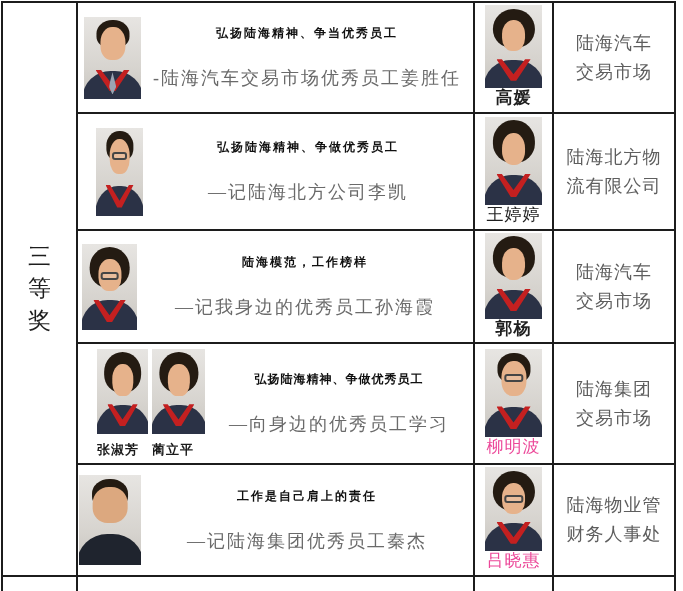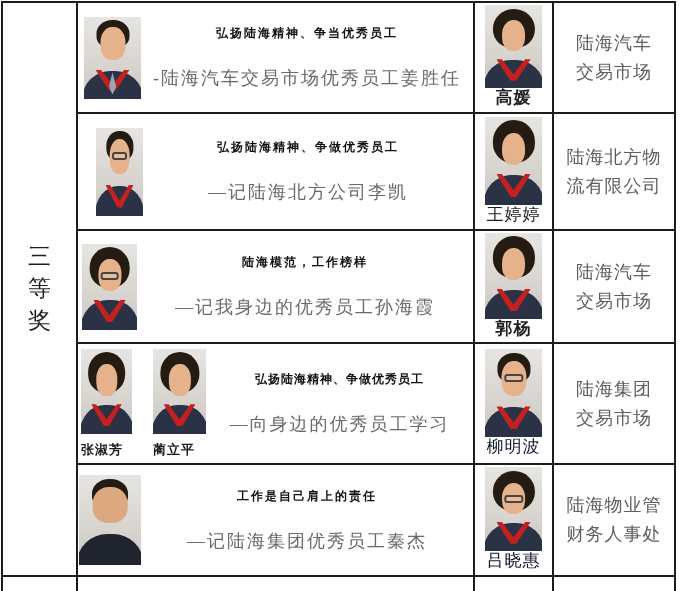--- a/index.html
+++ b/index.html
@@ -35,37 +35,37 @@
     font-weight:bold; font-size:12px; color:#101010; letter-spacing:2px;
     font-family:"Liberation Sans",sans-serif; white-space:nowrap;
   }
   .article-subtitle {
     font-size:18px; color:#6a6a6a; letter-spacing:2px; margin-top:24px;
     font-family:"Liberation Serif",serif; white-space:nowrap;
   }
   .r1 .photo-col { padding-left:6px; }
   .r2 .photo-col { padding-left:18px; }
   .r3 .photo-col { padding-left:4px; }
-  .r4 .photo-col { padding-left:3px; gap:21px; }
+  .r4 .photo-col { padding-left:19px; gap:4px; }
   .r4 .article-title { letter-spacing:1px; }
   .r5 .photo-col { padding-left:1px; }
   .photo-wrap { display:flex; flex-direction:column; }
   .photo-caption {
     font-weight:bold; font-size:13px; color:#1b1b1b; letter-spacing:1px;
     margin-top:7px; text-align:left; font-family:"Liberation Sans",sans-serif;
   }
 
   
   .cell-winner > .winner-stack {
     display:flex; flex-direction:column; align-items:center;
     justify-content:space-between; height:100%; padding:2px 0 3px; box-sizing:border-box;
   }
   .winner-name { font-size:17px; color:#1f1f1f; letter-spacing:1px; line-height:1.2; }
   .winner-name.bold { font-weight:bold; }
-  .winner-name.light { color:#0f172a; font-family:"Liberation Serif",serif; }
+  .winner-name.light { color:#ec4899; font-family:"Liberation Serif",serif; }
 
   
   .cell-org { text-align:center; }
   .org-line {
     font-size:18px; color:#5e5e5e; letter-spacing:1px; line-height:29px;
     font-family:Liberation Sans, sans-serif; white-space:nowrap;
   }
 
   
   .portrait {

